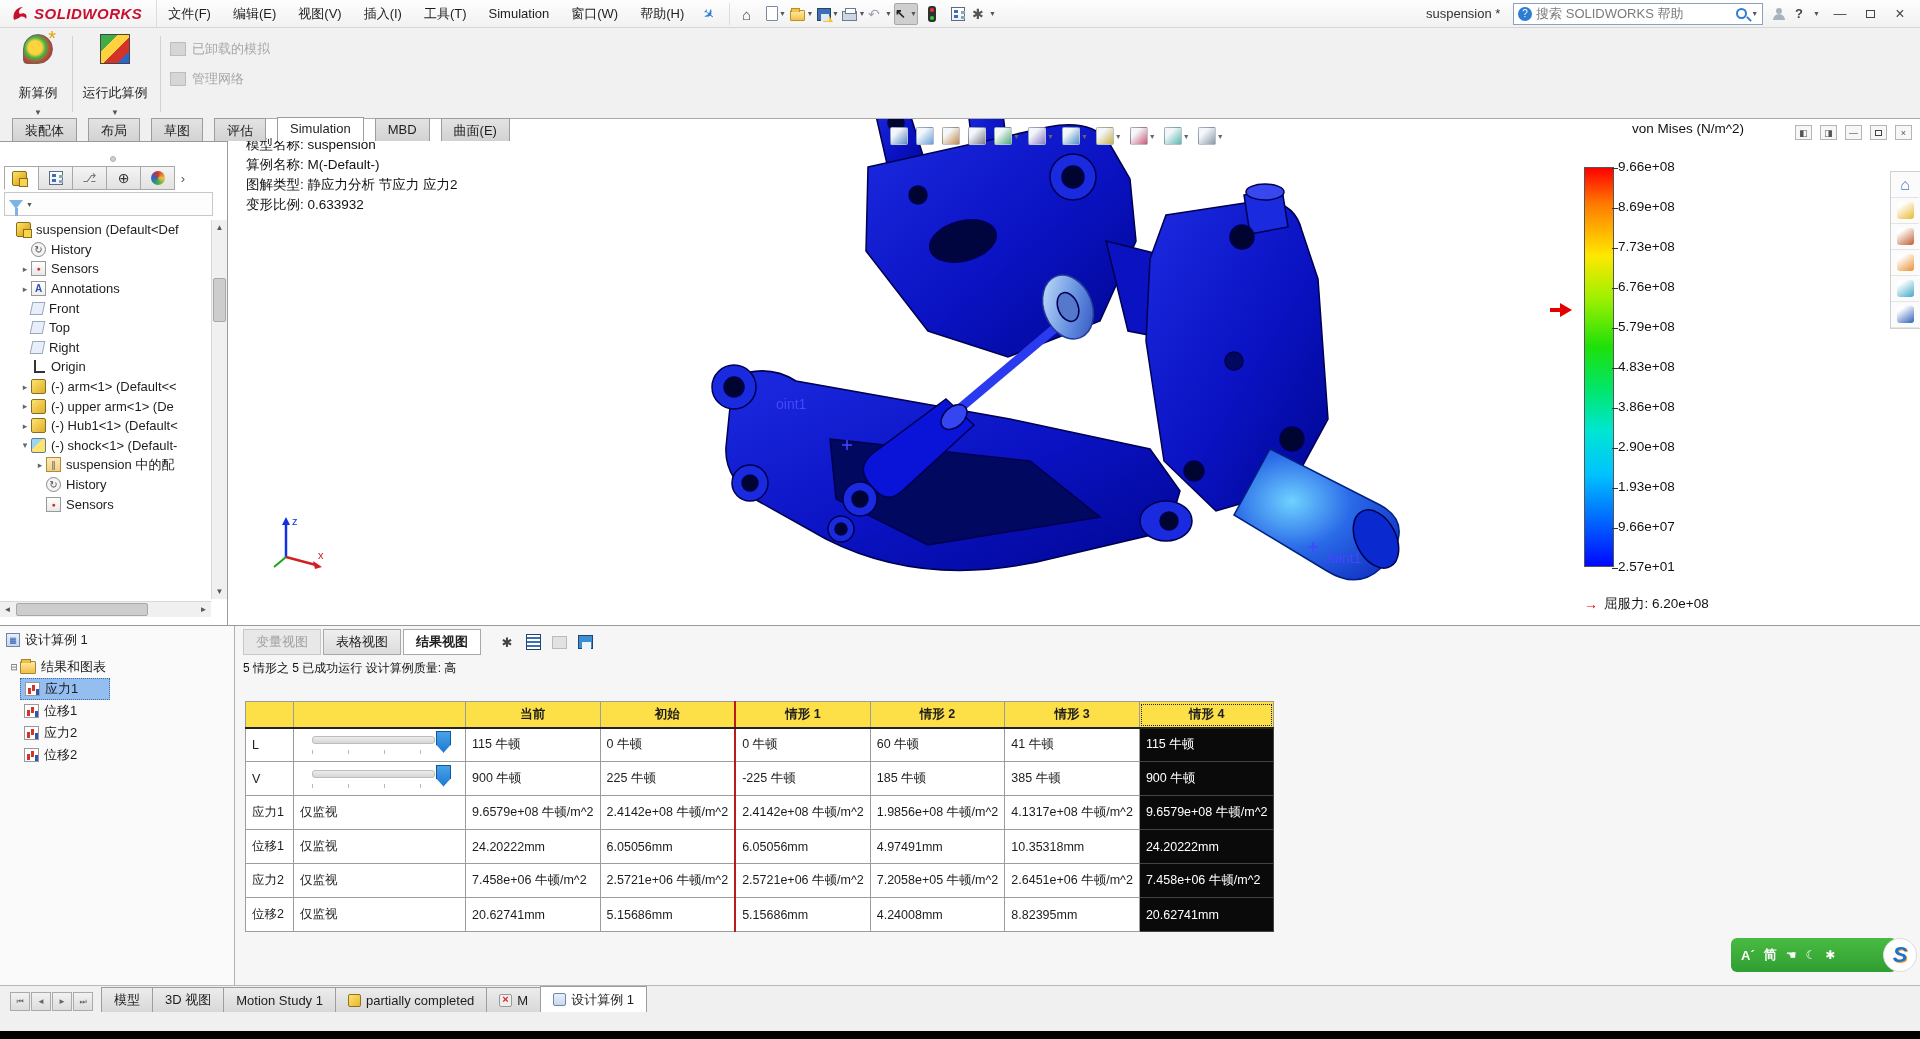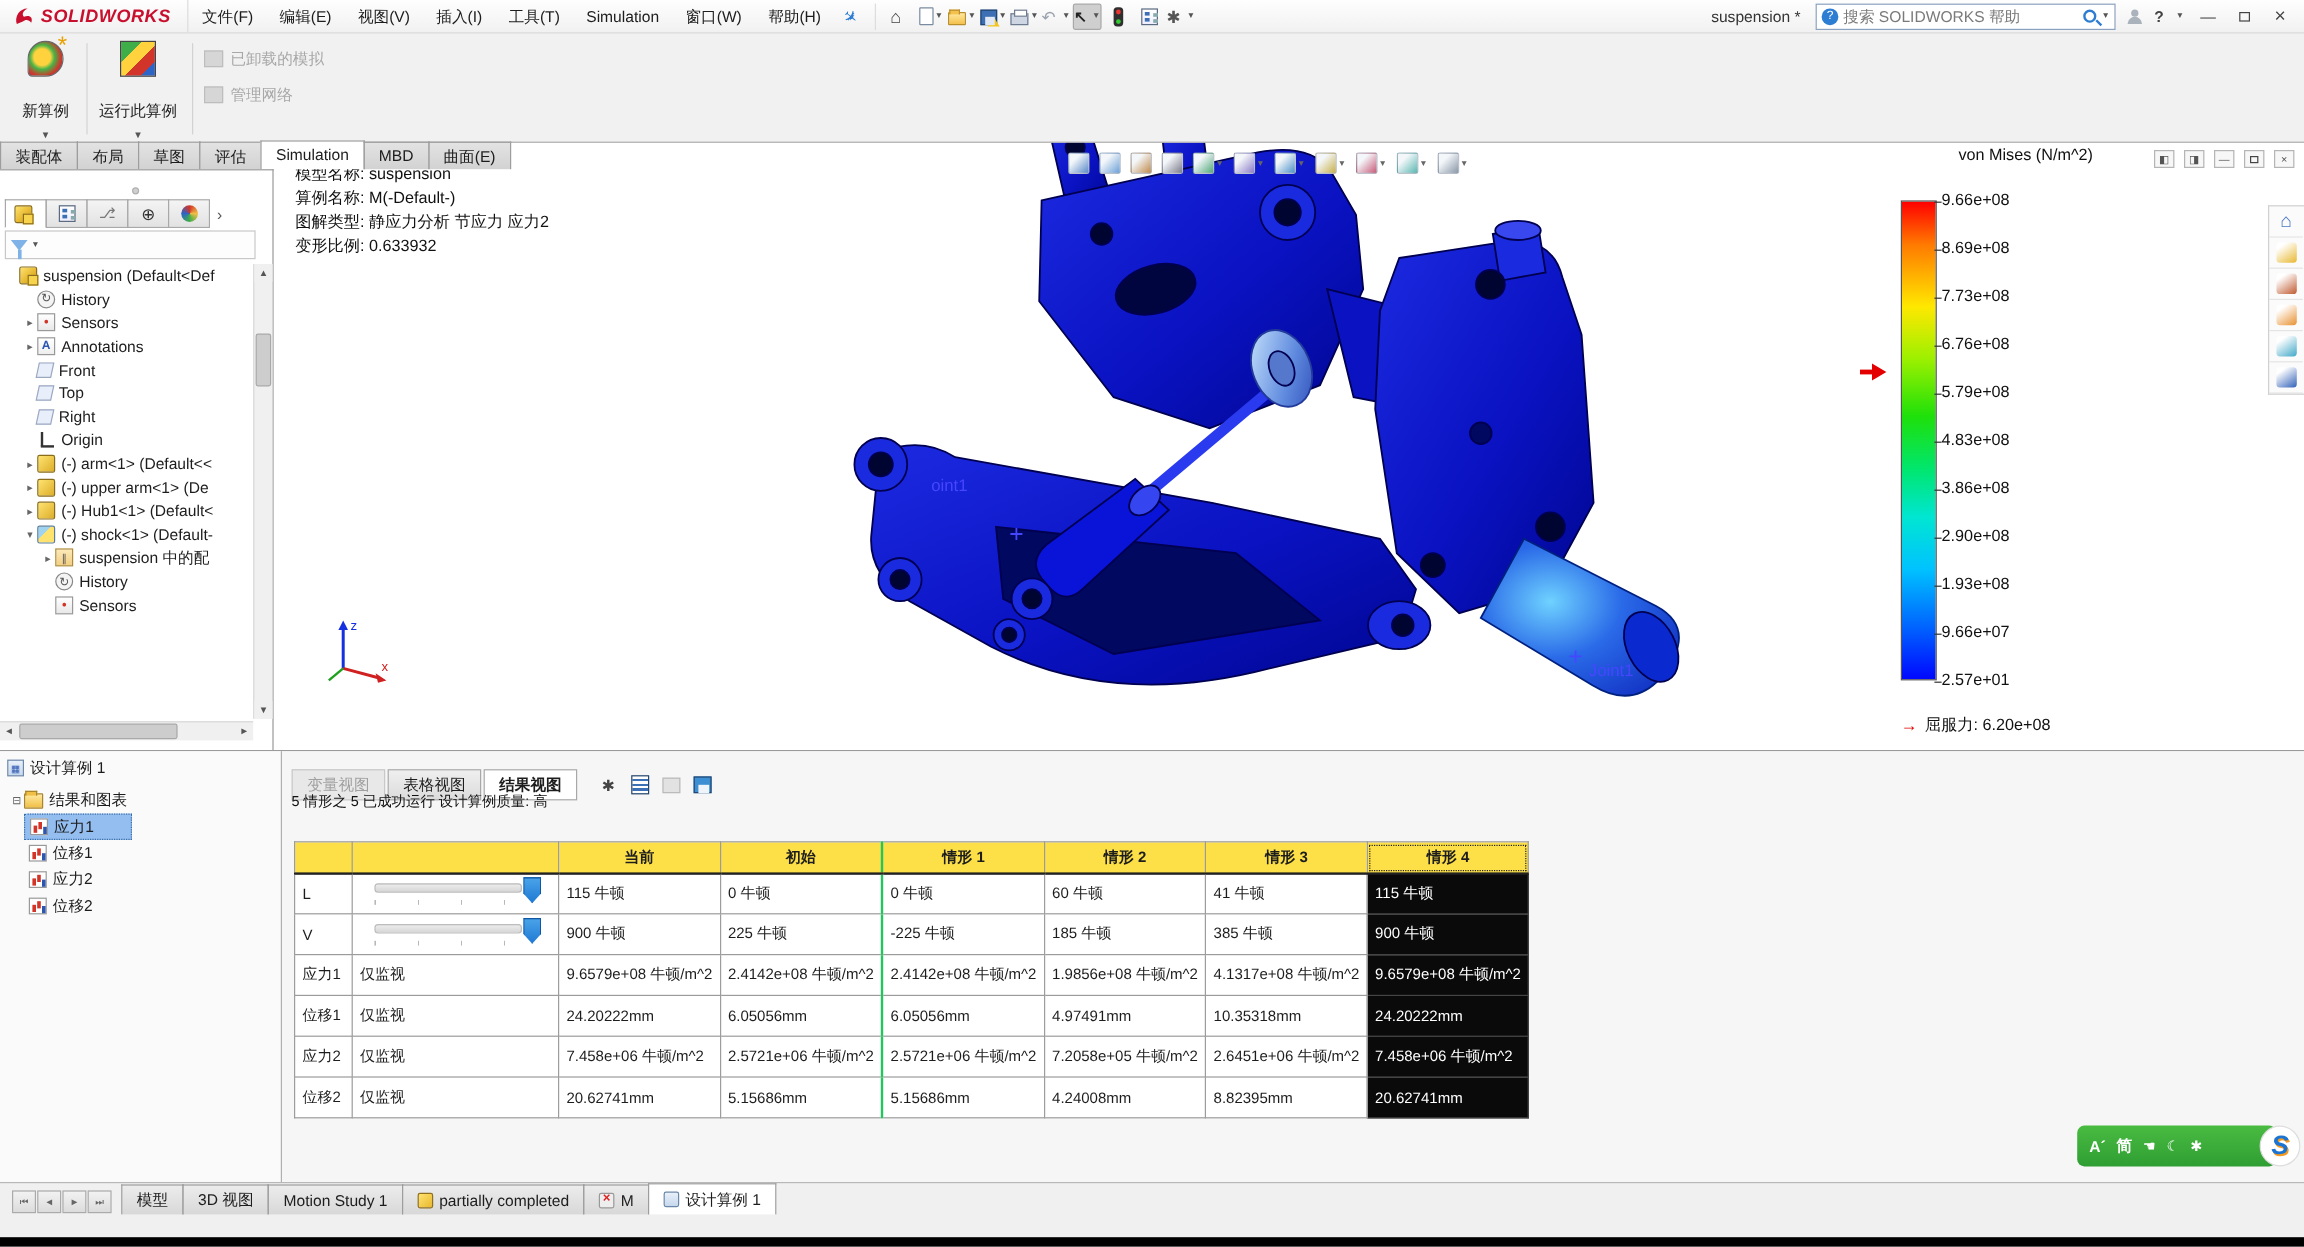--- a/index.html
+++ b/index.html
@@ -57,21 +57,21 @@
   .bigbtn .car{display:block;font-size:8px;color:#555;margin-top:6px;}
   .bb-icon{width:30px;height:30px;margin:0 auto;position:relative;}
   .bb-new{background:radial-gradient(circle at 40% 45%,#ffd23e 0 30%,#47b347 45%,#d2342a 70%,#2c64c8 100%);border-radius:50% 50% 50% 4px;border:1px solid #666;}
   .bb-new::after{content:"*";position:absolute;right:-4px;top:-8px;color:#e8a000;font-size:20px;}
   .bb-run{background:linear-gradient(135deg,#3fae49 0 30%,#ffd23e 30% 55%,#d2342a 55% 80%,#2c64c8 80%);border:1px solid #444;}
   .ribbon .vsep{position:absolute;top:8px;width:1px;height:76px;background:#d2d2d2;}
   .gray-item{position:absolute;display:flex;align-items:center;gap:6px;color:#a8a8a8;}
   .gmini{width:16px;height:14px;background:#d6d6d6;border:1px solid #bdbdbd;}
   
   .tabband{position:absolute;top:118px;left:0;width:520px;height:23px;z-index:6;display:flex;align-items:flex-end;}
-  .ctab{height:23px;padding:3px 12px 3px;border:1px solid #9d9d9d;border-bottom:none;background:linear-gradient(#e3e3e3,#d2d2d2);margin-right:-1px;white-space:nowrap;}
+  .ctab{height:23px;padding:3px 12px 3px;border:1px solid #9d9d9d;border-bottom:none;background:linear-gradient(#e3e3e3,#d2d2d2);margin-right:-1px;white-space:nowrap;margin-left:12px;}
   .ctab.active{background:#fff;height:24px;font-weight:normal;}
   
   .viewport{position:absolute;top:118px;left:228px;width:1692px;height:507px;background:#fff;overflow:hidden;border-top:1px solid #aaa;}
   .left-panel{position:absolute;top:141px;left:0;width:228px;height:484px;background:#fff;border-right:1px solid #9a9a9a;border-top:1px solid #9a9a9a;z-index:7;}
   .panel-dot{position:absolute;top:14px;left:110px;width:6px;height:6px;border-radius:50%;background:#cfcfcf;border:1px solid #b0b0b0;}
   .fm-tabs{position:absolute;top:24px;left:4px;display:flex;height:24px;}
   .fm-tab{width:35px;height:24px;border:1px solid #a8a8a8;margin-right:-1px;background:linear-gradient(#f4f4f4,#e2e2e2);display:flex;align-items:center;justify-content:center;}
   .fm-tab.active{background:#fff;border-bottom-color:#fff;}
   .fm-more{width:18px;display:flex;align-items:center;justify-content:center;color:#555;}
   .filter-row{position:absolute;top:50px;left:4px;right:14px;height:24px;border:1px solid #c8c8c8;display:flex;align-items:center;padding:0 4px;gap:3px;background:#fdfdfd;}
@@ -132,39 +132,39 @@
   .ic-study{width:14px;height:14px;background:linear-gradient(#e8f0fa,#c7d8ee);border:1px solid #6a86a8;font-size:8px;color:#2d56b0;display:inline-flex;align-items:center;justify-content:center;}
   .stree{position:absolute;left:4px;top:30px;}
   .strow{display:flex;align-items:center;height:22px;white-space:nowrap;padding:0 4px;}
   .strow.sel{background:#94bdf0;border:1px dotted #3a6ea5;}
   .ic-folder2{width:16px;height:13px;background:linear-gradient(#ffe9a0,#f0bf46);border:1px solid #a8842c;border-radius:1px;position:relative;margin-right:5px;}
   .ic-folder2::before{content:"";position:absolute;top:-3px;left:0;width:8px;height:3px;background:#f0bf46;border:1px solid #a8842c;border-bottom:none;}
   .ic-chart{width:15px;height:14px;background:#fff;border:1px solid #999;margin-right:5px;position:relative;}
   .ic-chart::after{content:"";position:absolute;left:2px;bottom:1px;width:3px;height:6px;background:#d23428;box-shadow:4px -3px 0 #d23428,8px 1px 0 #2d56b0;}
   .sexp{width:12px;font-size:9px;color:#666;text-align:center;}
   .study-main{position:absolute;left:235px;top:0;right:0;height:360px;background:#f6f6f6;}
-  .stabs{position:absolute;left:8px;top:15px;display:flex;align-items:center;gap:2px;}
+  .stabs{position:absolute;left:8px;top:3px;display:flex;align-items:center;gap:2px;}
   .stab{padding:3px 12px;border:1px solid #a8a8a8;background:linear-gradient(#efefef,#dcdcdc);}
   .stab.active{background:#fff;font-weight:bold;}
   .stab.disabled{color:#a0a0a0;background:#e8e8e8;border-color:#c8c8c8;}
   .sicons{display:flex;gap:6px;margin-left:14px;}
   .sic{width:20px;height:20px;display:flex;align-items:center;justify-content:center;font-size:13px;color:#444;}
   .sic-book{width:15px;height:16px;background:repeating-linear-gradient(#fff 0 2px,#3d6fb4 2px 4px);border:1px solid #23456f;}
   .sic-export{width:15px;height:13px;background:#e2e2e2;border:1px solid #bbb;}
   .sic-save{width:15px;height:14px;background:#3d8fd4;border:1px solid #23456f;position:relative;}
   .sic-save::after{content:"";position:absolute;left:3px;top:6px;width:9px;height:7px;background:#eef4fa;}
   .study-status{position:absolute;left:8px;top:34px;font-size:12px;color:#111;}
   
   table.dstable{position:absolute;left:10px;top:75px;border-collapse:collapse;background:#fff;font-size:12.5px;}
   .dstable th,.dstable td{border:1px solid #9c9c9c;padding:0 6px;height:34px;white-space:nowrap;}
   .dstable thead th{height:26px;font-weight:bold;background:#fde047;border-bottom:2px solid #222;text-align:center;}
   .dstable .rl{width:48px;border-right:1px solid #9c9c9c;}
   .dstable .ctl{width:172px;}
   .dstable .vc{width:126px;}
-  .dstable th.case1,.dstable td.case1{border-left:2px solid #22c55e;}
+  .dstable th.case1,.dstable td.case1{border-left:2px solid #b91c1c;}
   .dstable th.selcol{outline:1.5px dotted #222;outline-offset:-3px;}
   .dstable td.selcol{background:#0a0a0a;color:#fff;border-color:#444;}
   .dstable th.selcol{border-bottom:2px solid #222;}
   .sliderw{position:relative;height:30px;}
   .sl-track{position:absolute;left:12px;right:24px;top:6px;height:8px;background:linear-gradient(#ececec,#d6d6d6);border:1px solid #bdbdbd;border-radius:3px;}
   .sl-ticks{position:absolute;left:12px;right:24px;top:20px;height:4px;background:repeating-linear-gradient(90deg,#b8b8b8 0 1px,transparent 1px 36px);}
   .sl-thumb{position:absolute;right:8px;top:1px;width:15px;height:22px;background:linear-gradient(#4aa3e8,#1f7ad4);border:1px solid #1057a0;clip-path:polygon(0 0,100% 0,100% 62%,50% 100%,0 62%);}
   
   .ime{position:absolute;left:1731px;top:936px;width:186px;height:38px;z-index:9;display:flex;align-items:center;}
   .ime-pill{height:34px;flex:1;background:linear-gradient(#49bb41,#2f9e33);border-radius:6px;display:flex;align-items:center;color:#fff;padding:0 10px;gap:9px;font-weight:bold;}

